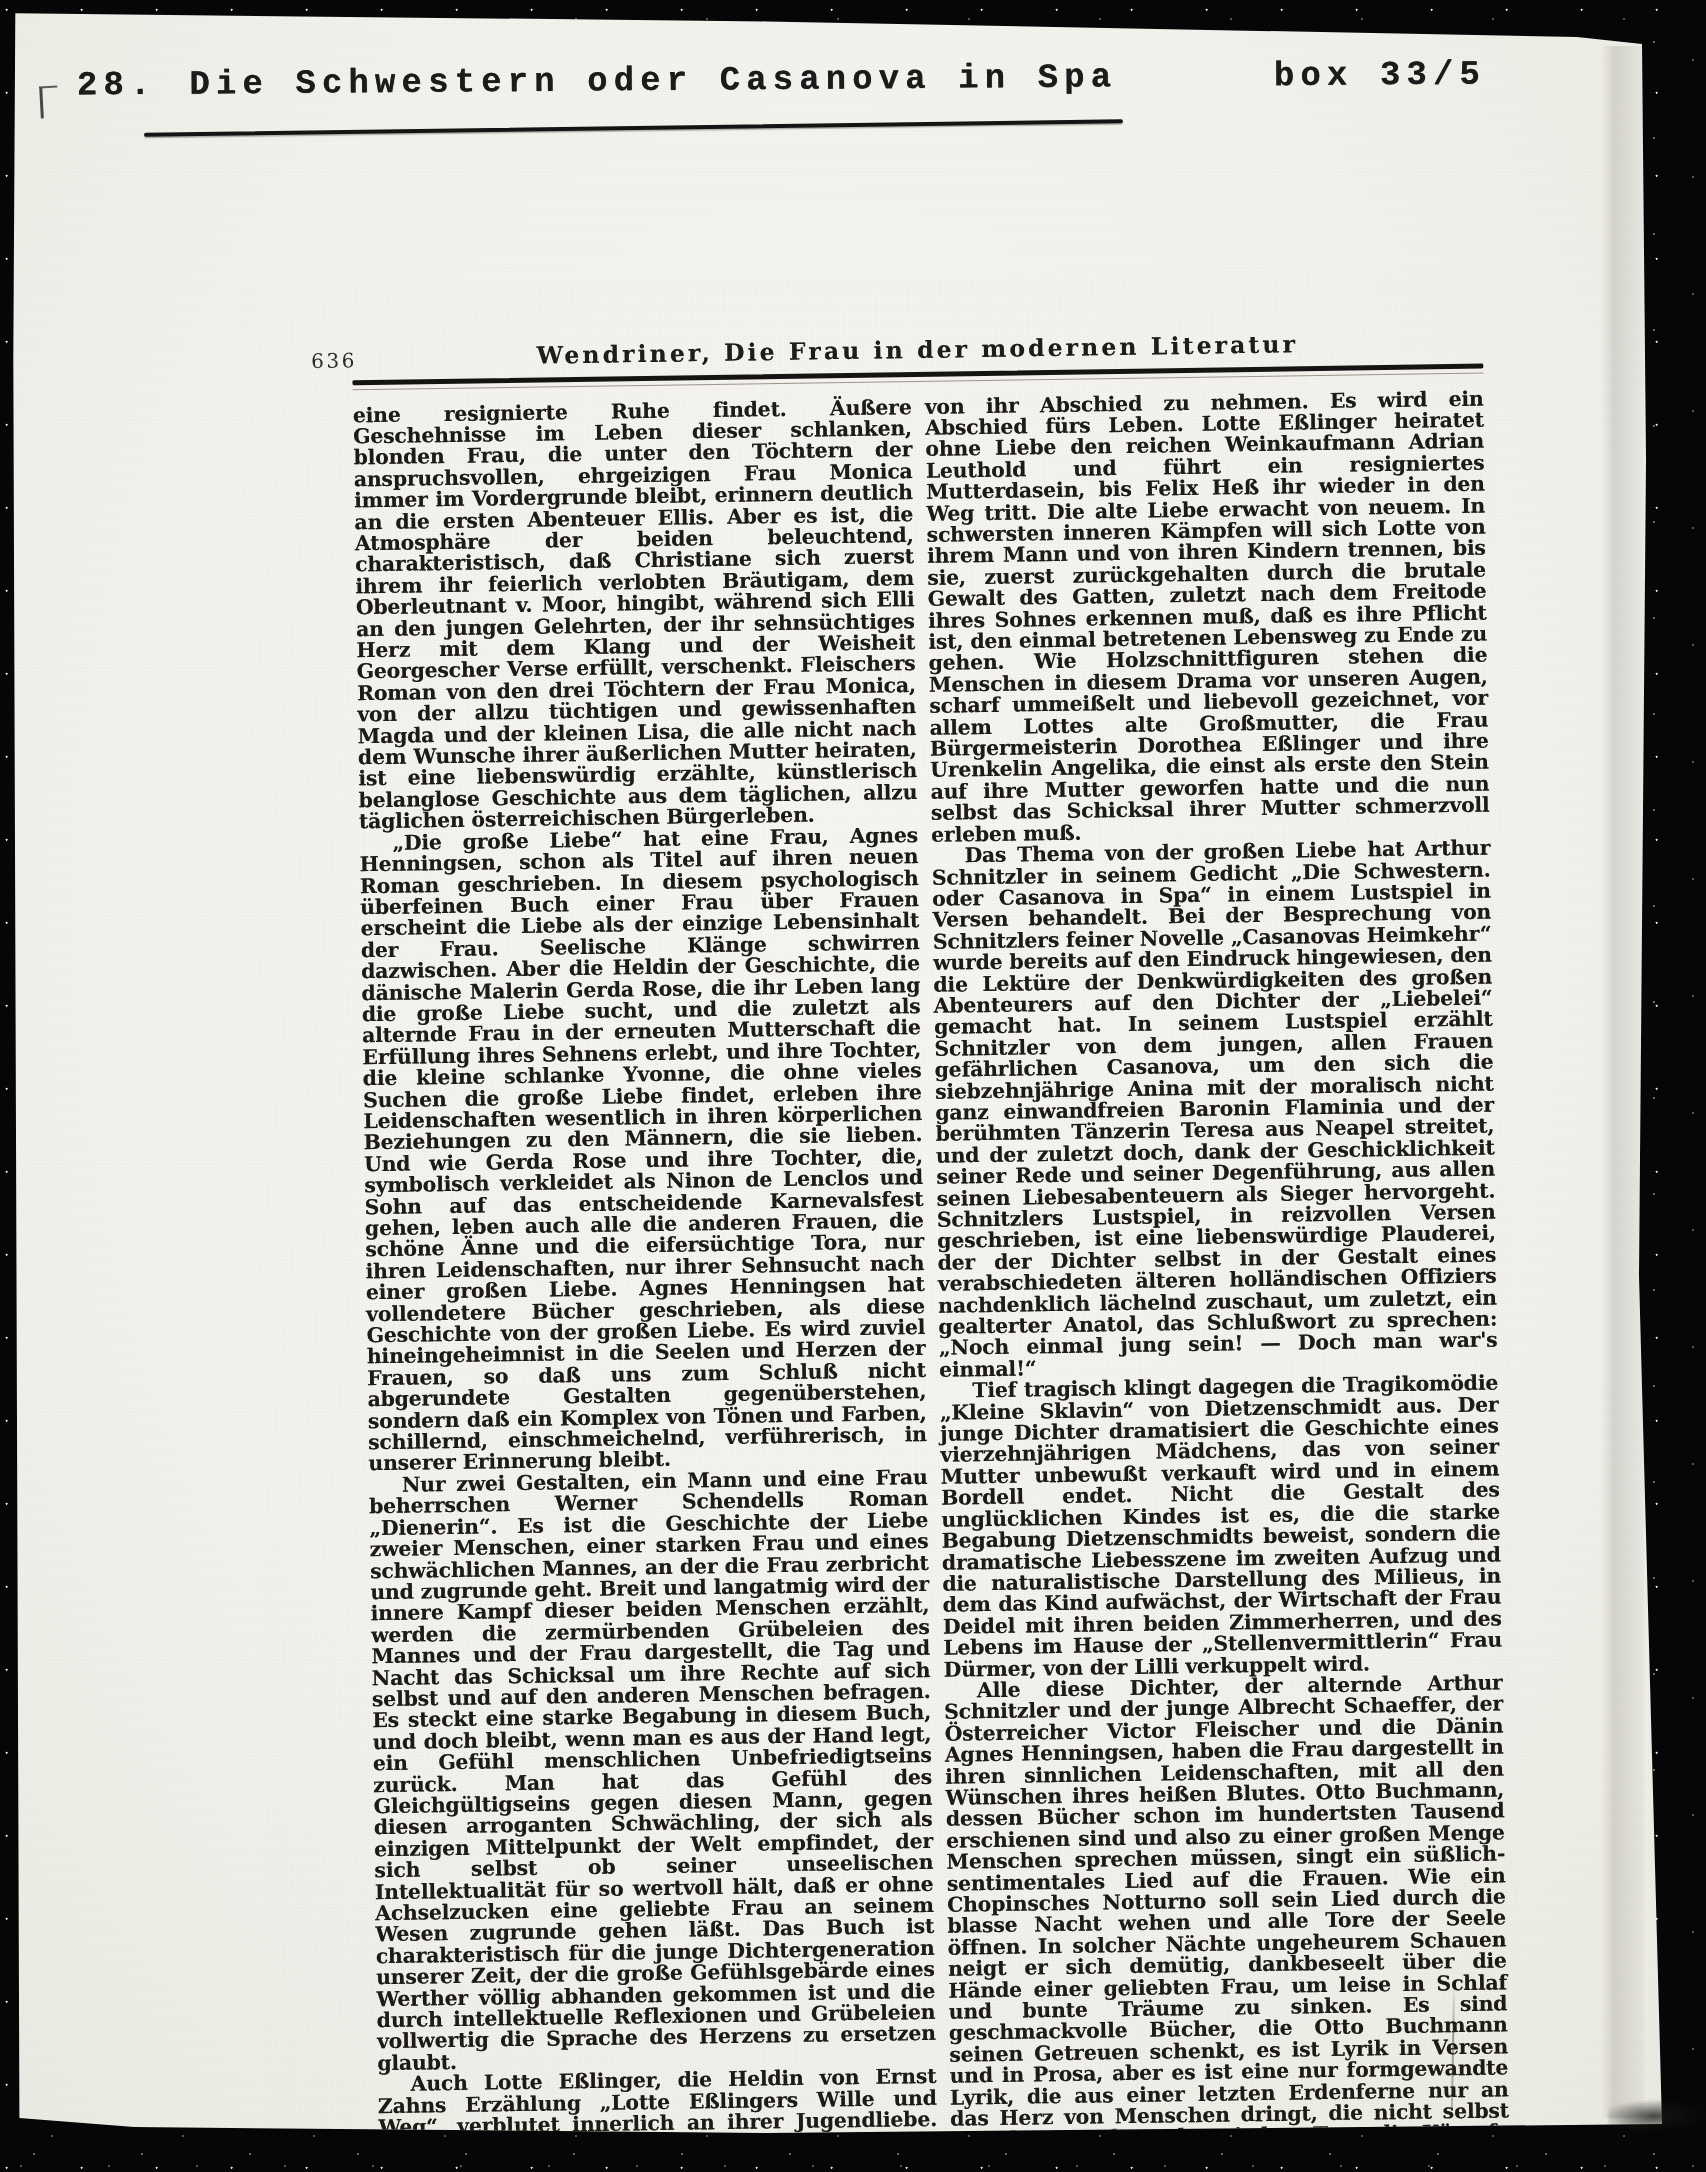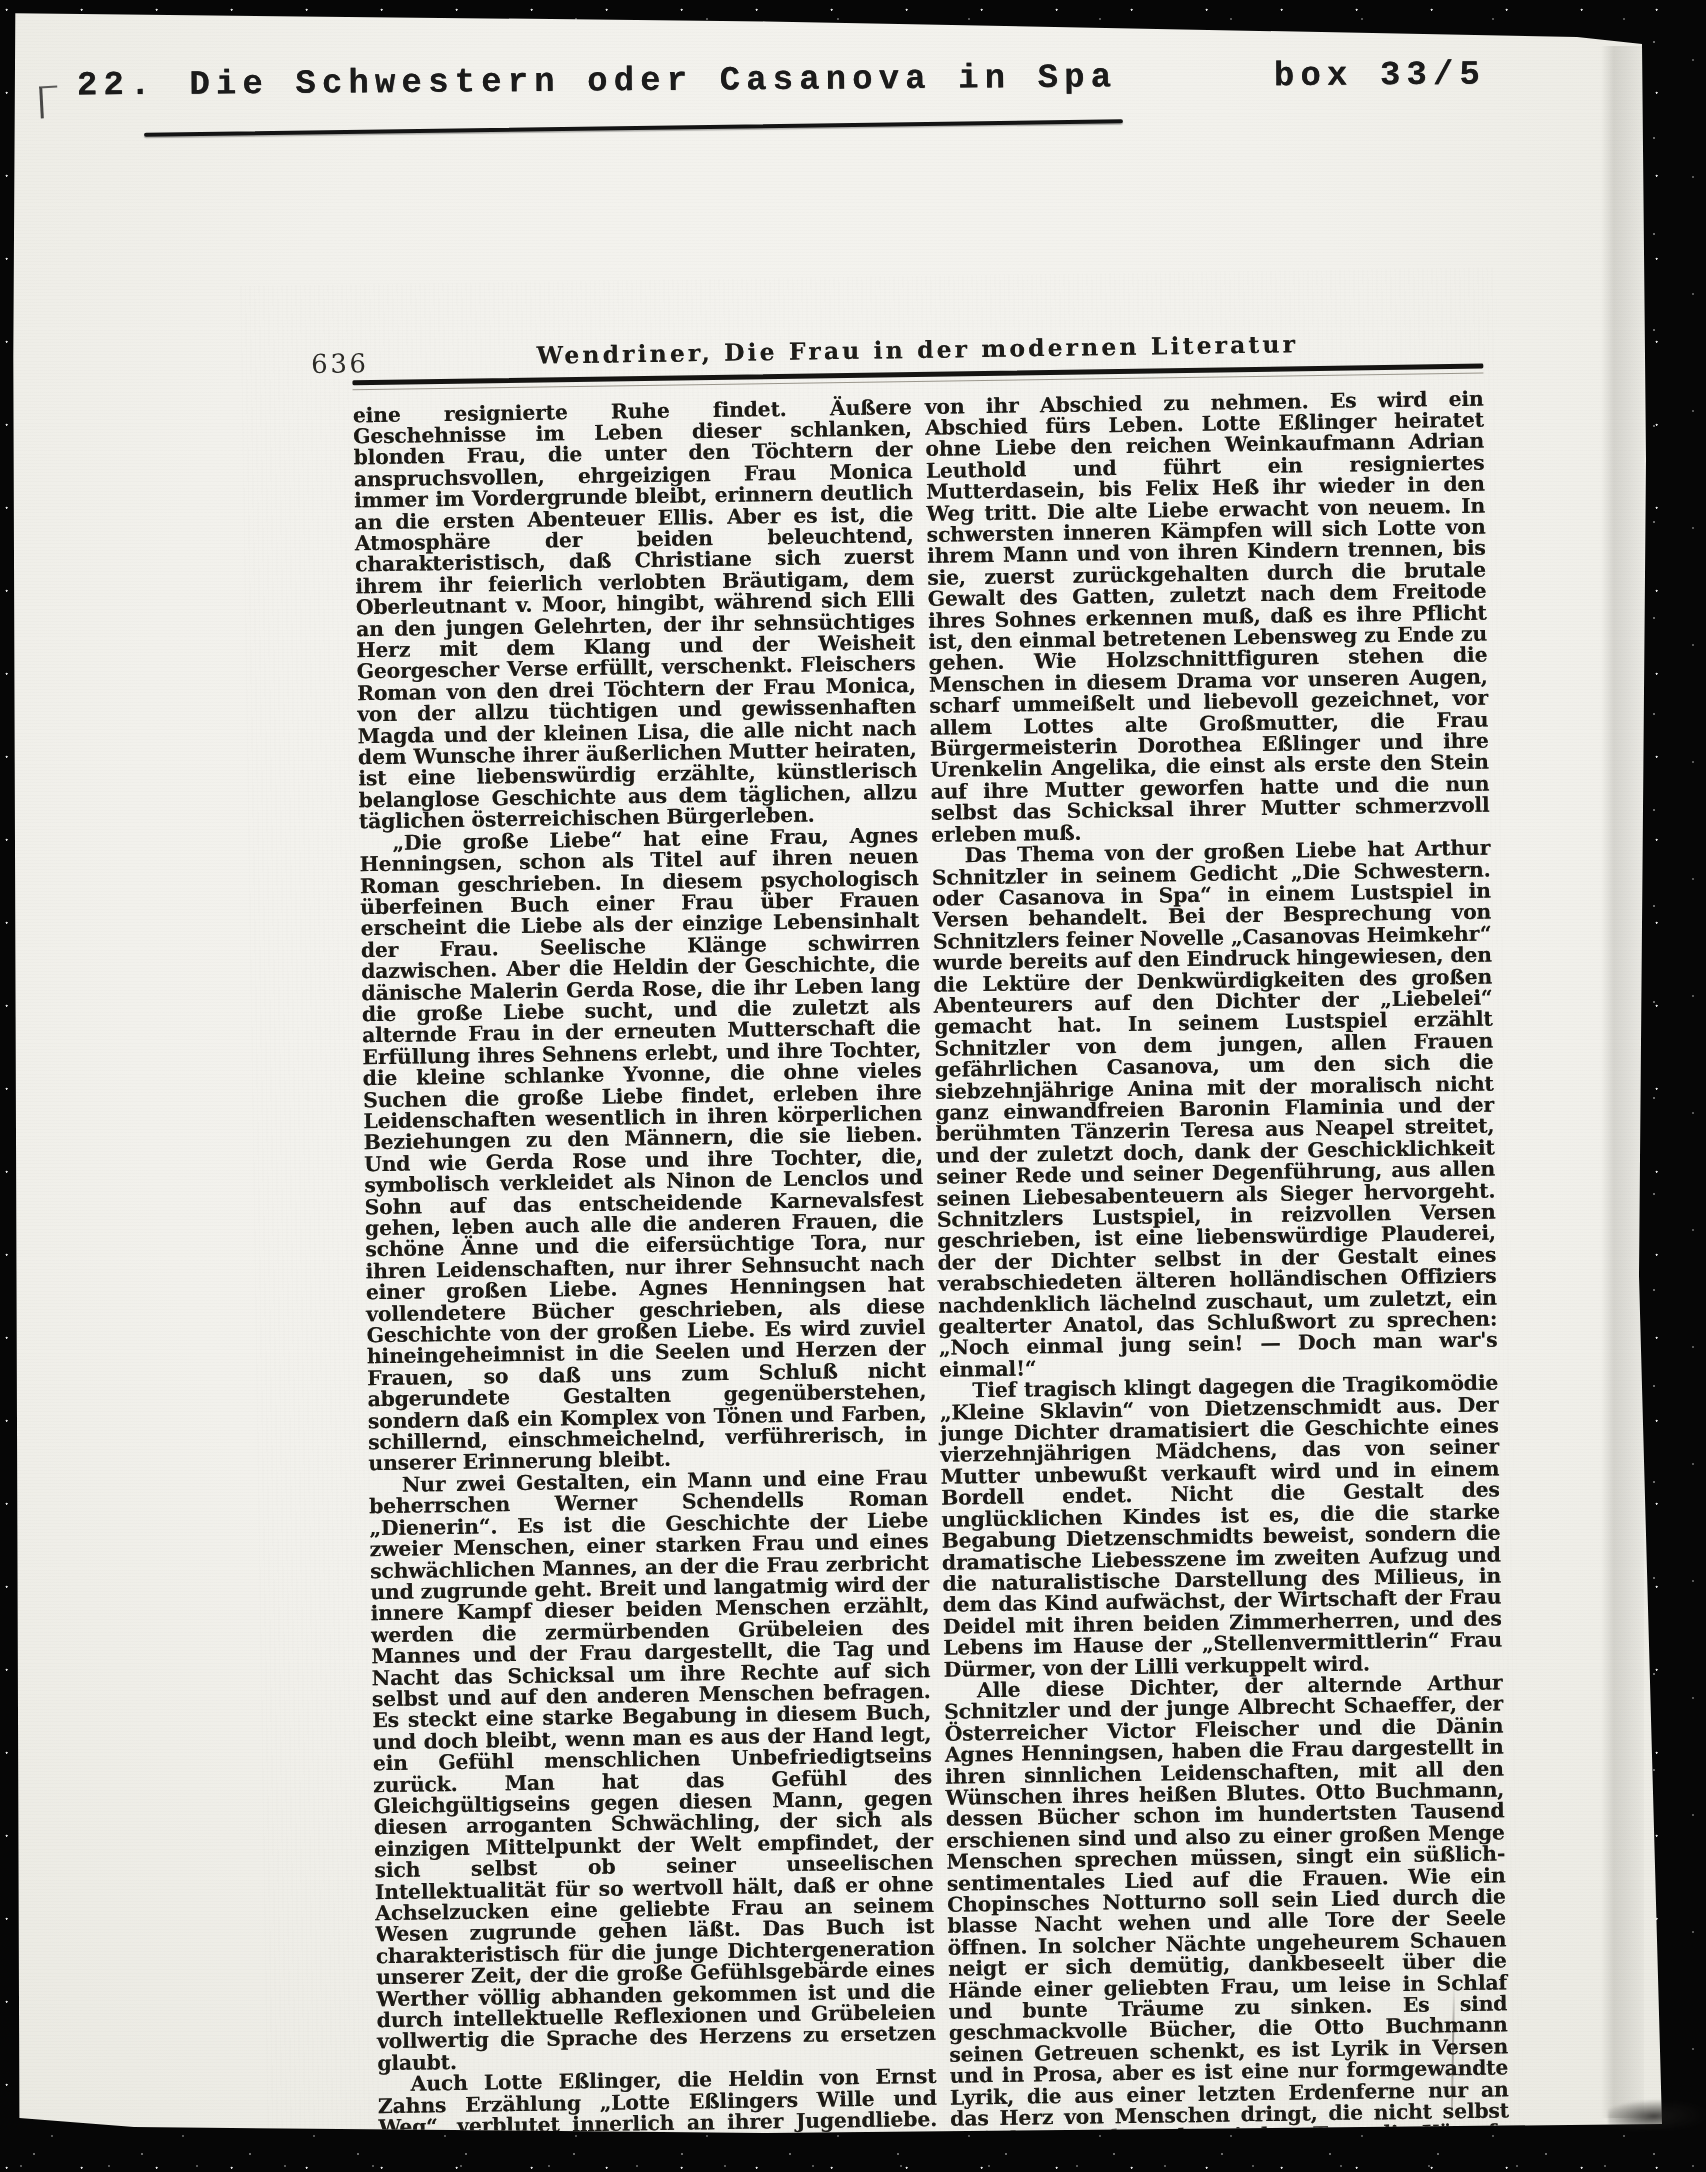--- a/index.html
+++ b/index.html
@@ -70,21 +70,21 @@
     padding-top: 60px;
     transform: rotate(-0.85deg);
     transform-origin: top left;
     background: repeating-linear-gradient(90deg, rgba(0,0,0,0.008) 0 1.5px, transparent 1.5px 4.6px);
     color: #1d1c18;
   }
   .textblock { margin-left: 111px; margin-right: 14.3px; position: relative; }
   .running-head { position: relative; height: 33px; }
   .page-num {
     position: absolute; left: -41px; top: 4.1px;
-    font-size: 26px; letter-spacing: 2.6px; color: #2b2a26;
+    font-size: 20px; letter-spacing: 2.6px; color: #2b2a26;
   }
   .head-title {
     position: absolute; left: 0; right: 0; top: 0; text-align: center;
     font-size: 23.5px; font-weight: bold; letter-spacing: 3.1px; color: #1e1d19;
     text-shadow: 0 0 0.5px rgba(0,0,0,.5);
   }
   .rule-bold { height: 5.1px; background: #151412; border-radius: 1.5px; margin-top: 3.1px; }
   .rule-thin { height: 1.5px;  background: #9a968c; margin-top: 3.6px; }
   .text-columns {
     display: flex; gap: 13.3px;
@@ -108,21 +108,21 @@
 </head>
 <body>
 
 <div class="backdrop">
 
   <div class="paper">
 
     <div class="corner-pen-mark"></div>
 
     <div class="typed-annotation">
-      <span class="anno-index">22.</span>
+      <span class="anno-index">28.</span>
       <span class="anno-title">Die Schwestern oder Casanova in Spa</span>
       <span class="anno-box">box 33/5</span>
     </div>
     <div class="anno-underline"></div>
 
     <div class="printed-page">
       <div class="textblock">
 
         <div class="running-head">
           <span class="page-num">636</span>

